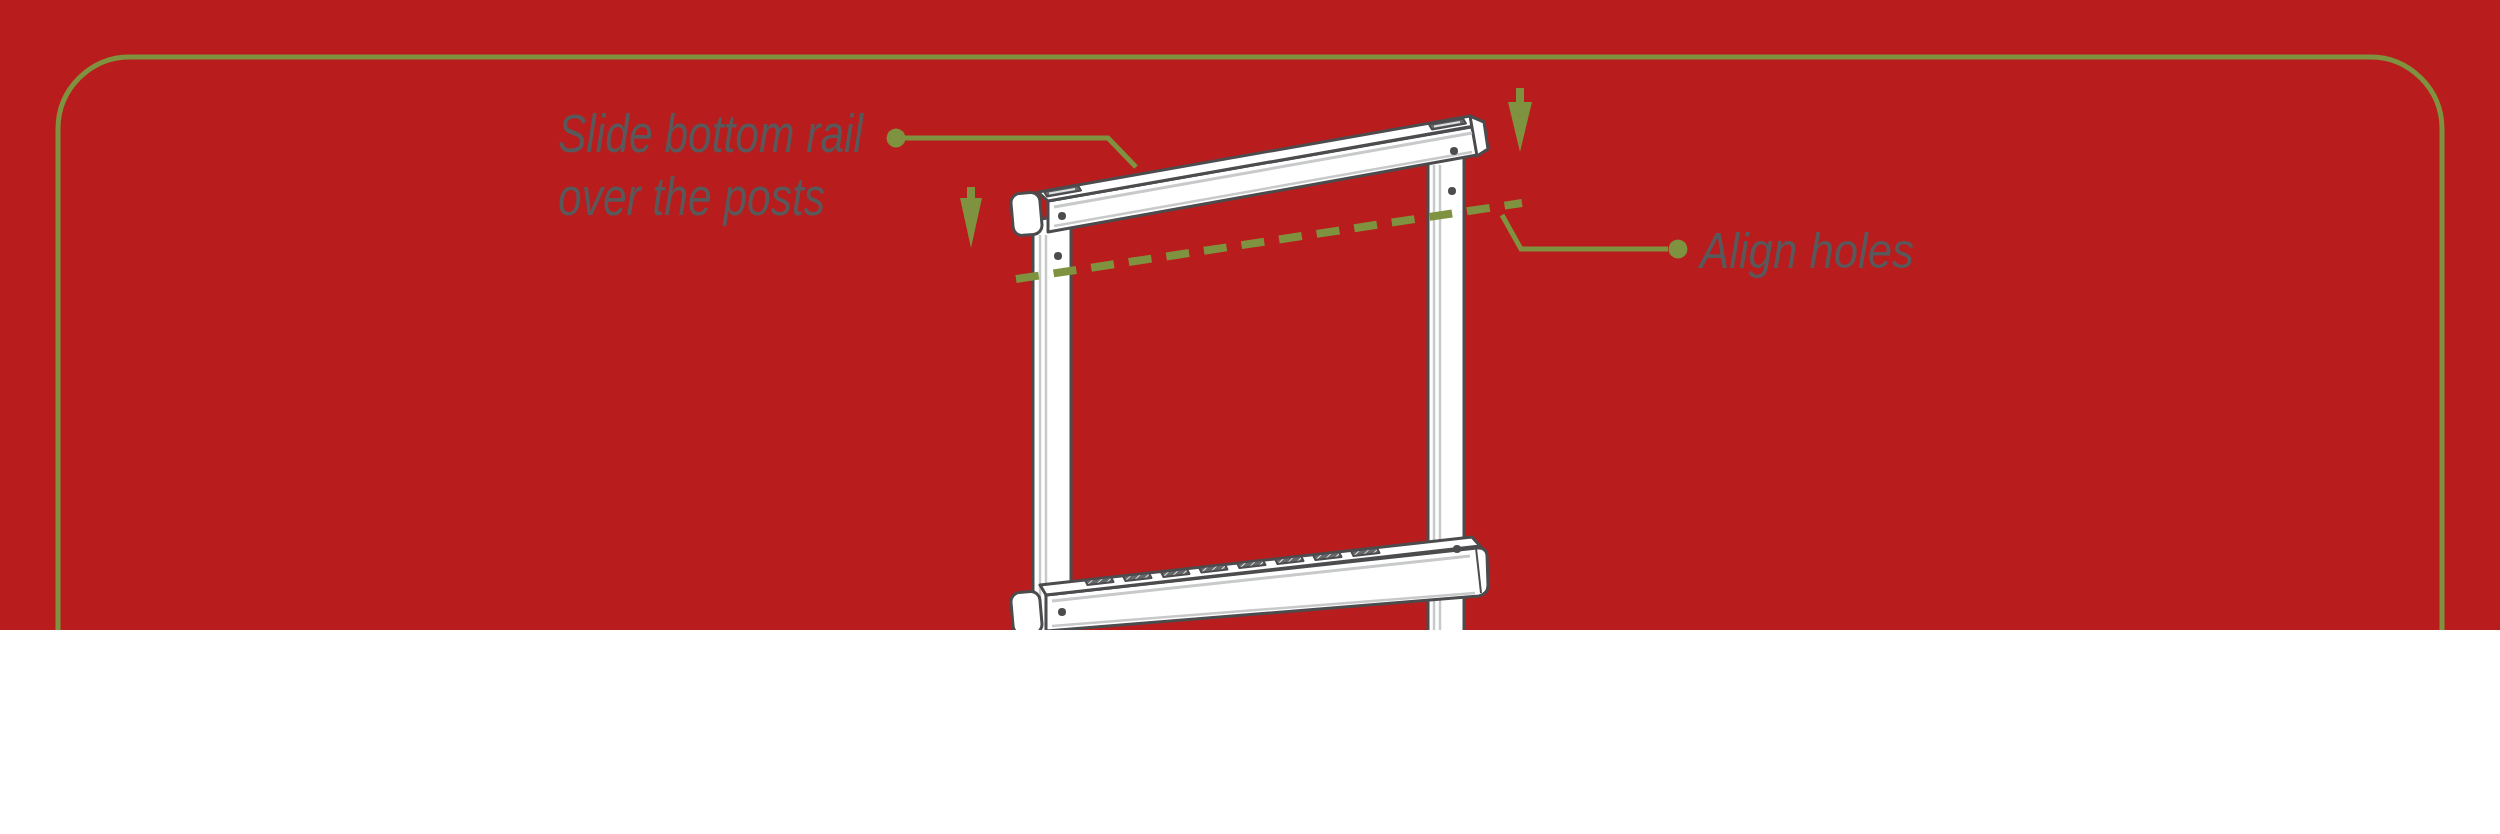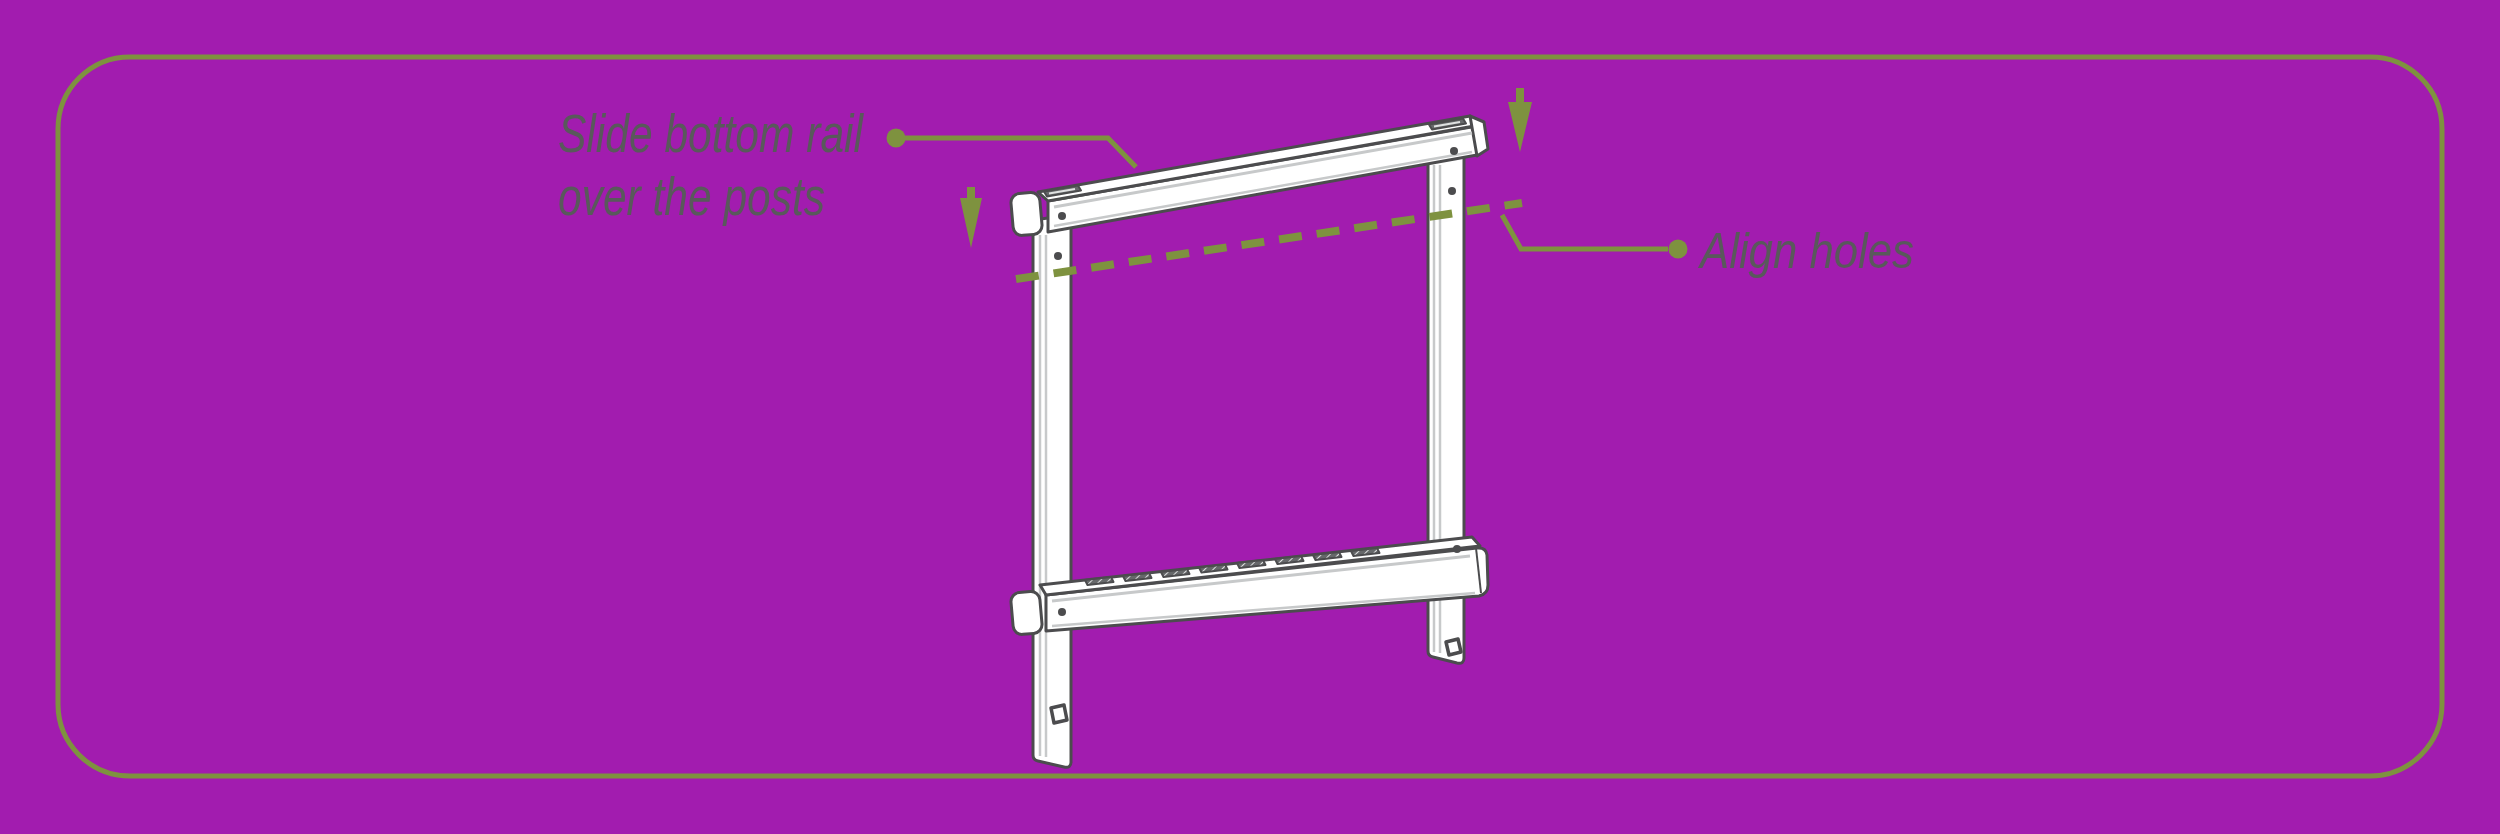--- a/index.html
+++ b/index.html
@@ -1,19 +1,19 @@
 <!DOCTYPE html>
 <html><head>
 <meta charset="utf-8">
 <style>
   html,body{margin:0;padding:0;background:#ffffff;}
   .stage{
     position:relative;
-    width:2500px;height:834px;
-    background:#a21caf;
+    width:2500px;height:630px;
+    background:#b91c1c;
     font-family:"Liberation Sans",sans-serif;
     overflow:hidden;
   }
   .stage svg{position:absolute;left:0;top:0;}
   text.callout{
     font-family:"Liberation Sans",sans-serif;
     font-style:italic;
     fill:#59595b;
   }
 </style>

